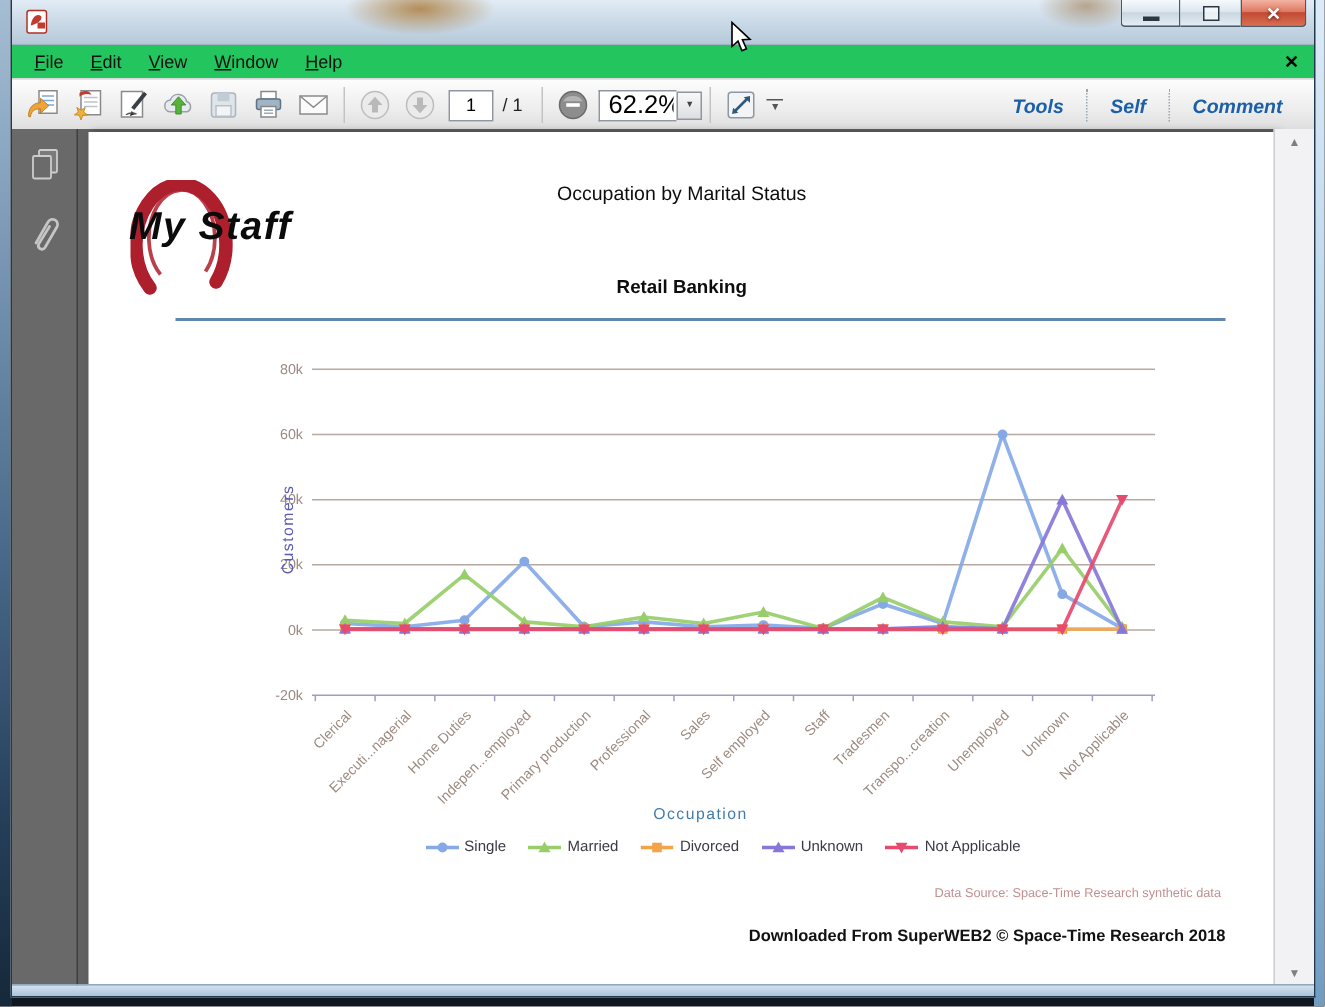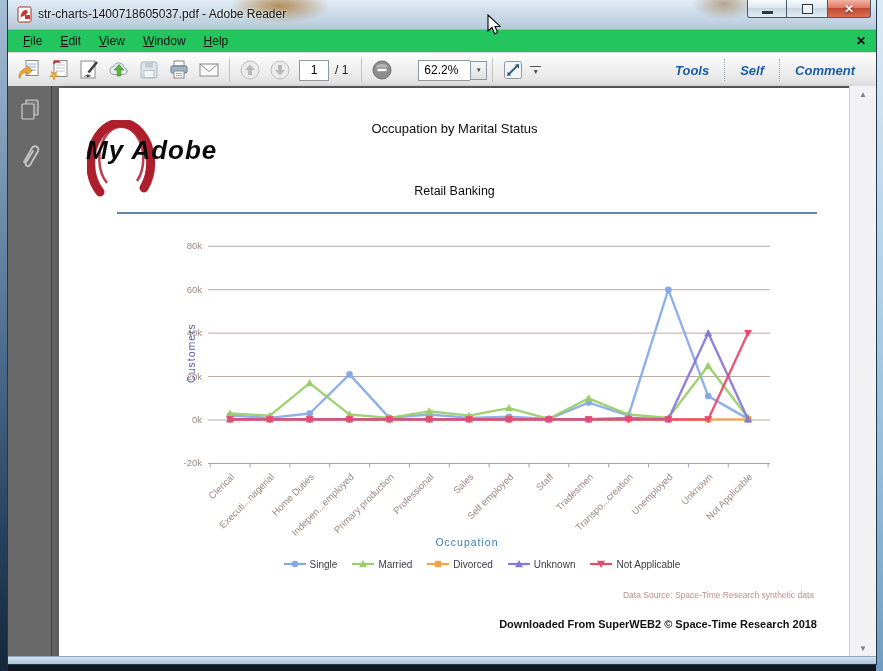--- a/index.html
+++ b/index.html
@@ -39,72 +39,71 @@
   .menu-close{margin-left:auto;padding:0 10px;font-weight:bold;font-size:12px;color:#000;}
   
   .toolbar{height:34px;background:linear-gradient(#fdfdfd,#ececec 62%,#dddddd);
     border-bottom:1px solid #a5a5a5;display:flex;align-items:center;padding:0 6px;}
   .tb-btn{width:30px;height:28px;display:flex;align-items:center;justify-content:center;border-radius:3px;}
   .tb-sep{width:1px;height:24px;background:#c3c3c3;margin:0 5px;}
   .page-input{width:24px;height:17px;border:1px solid #8f96a0;font-size:12px;text-align:center;
     font-family:"Liberation Sans",sans-serif;margin-left:4px;}
   .page-total{font-size:12px;margin:0 8px 0 6px;color:#222;}
   .zoom-combo{display:flex;align-items:center;margin-left:2px;}
-  .zoom-input{width:44px;height:17px;border:1px solid #8f96a0;border-right:none;font-size:12px;
-    padding-left:5px;font-family:"Liberation Sans",sans-serif;margin-left:19px;}
+  .zoom-input{width:44px;height:17px;border:1px solid #8f96a0;border-right:none;font-size:17px;
+    padding-left:5px;font-family:"Liberation Sans",sans-serif;}
   .zoom-caret{width:17px;height:19px;border:1px solid #8f96a0;box-sizing:border-box;
     background:linear-gradient(#f8f8f8,#dcdfe2);display:flex;align-items:center;justify-content:center;
     font-size:6px;color:#444;}
   .more-caret{font-size:7px;color:#555;border-top:1px solid #555;padding:1px 2px 0;margin-left:2px;}
   .tb-right{margin-left:auto;display:flex;align-items:center;height:100%;font-style:italic;}
   .tb-label{color:#1a5fa8;font-weight:bold;font-size:13px;padding:0 15px;}
   .dot-sep{height:22px;border-left:1px dotted #97a6b4;}
   
   .content{position:absolute;top:86px;left:0;width:868px;height:571px;display:flex;}
   .sidebar{width:44px;background:#696969;border-right:1px solid #3e3e3e;box-sizing:border-box;
     display:flex;flex-direction:column;align-items:center;padding-top:12px;gap:20px;}
   .doc-pane{flex:1;position:relative;background:#616161;}
   .page{position:absolute;left:7px;top:2px;width:791px;height:569px;background:#fff;
     box-shadow:3px 0 5px rgba(0,0,0,.35);}
   .scrollbar{position:absolute;right:0;top:0;width:27px;height:100%;background:#f2f1f4;
     border-left:1px solid #cfced3;box-sizing:border-box;}
   .scroll-arrow{position:absolute;left:0;width:100%;text-align:center;font-size:8px;color:#7d7d85;}
   .scroll-up{top:4px;}  .scroll-down{bottom:4px;}
   
   .pg-title{position:absolute;left:0;top:33px;width:100%;text-align:center;font-size:13px;color:#0d0d0d;}
-  .pg-subtitle{position:absolute;left:0;top:96px;width:100%;text-align:center;font-size:12.5px;color:#0d0d0d;}
+  .pg-subtitle{position:absolute;left:0;top:96px;width:100%;text-align:center;font-size:12.5px;color:#0d0d0d;font-weight:bold;}
   .logo{position:absolute;left:28px;top:32px;width:180px;height:95px;}
   .logo-text{position:absolute;left:27px;top:47px;font-size:26px;font-style:italic;font-weight:800;
     color:#0b0b0b;letter-spacing:1px;white-space:nowrap;}
   .divider{position:absolute;left:58px;top:124px;width:700px;height:0;border-top:2px solid #5f87ad;}
   .chart-svg{position:absolute;left:0;top:0;width:791px;height:569px;}
   .legend{position:absolute;left:0;top:471px;width:100%;display:flex;justify-content:center;
     align-items:center;gap:15px;padding-left:55px;box-sizing:border-box;}
-  .legend-item{display:flex;align-items:flex-start;gap:4px;font-size:10px;color:#3b3b45;}
+  .legend-item{display:flex;align-items:flex-end;gap:4px;font-size:10px;color:#3b3b45;}
   .src-note{position:absolute;right:36px;top:502px;font-size:8.5px;color:#c28f8f;}
   .dl-note{position:absolute;right:33px;top:530px;font-size:11px;font-weight:bold;color:#111;}
   .window-bottom{position:absolute;bottom:0;left:0;width:100%;height:7px;
     background:linear-gradient(#d3e2ef,#a9c4da);border-top:1px solid #8fa9bf;}
   .cursor{position:absolute;left:487px;top:14px;z-index:99;}
 </style>
 </head>
 <body>
 
 <div class="desktop-left"></div>
 <div class="desktop-right"></div>
 
 <div class="window">
 
   <div class="titlebar">
     <svg class="titlebar-icon" viewBox="0 0 17 17">
       <rect x="2" y="1" width="13" height="15" rx="1.5" fill="#fff" stroke="#b03026"></rect>
       <path d="M4.5,11 C5,7 7,4 9.5,4 C12,4 12.5,6.5 10,8.5 C8,10 6,10.8 4.5,11 Z" fill="#c23b2e"></path>
       <rect x="9" y="9" width="5" height="4" fill="#c23b2e"></rect>
     </svg>
-    <span class="titlebar-text">str-charts-1400718605037.pdf - Adobe Reader</span>
     <div class="win-buttons">
       <div class="win-btn min">
           <span class="glyph-min"></span>
         </div>
       <div class="win-btn res">
           <span class="glyph-res"></span>
         </div>
       <div class="win-btn close">
           <span>✕</span>
         </div>
@@ -243,21 +242,21 @@
 
     <div class="doc-pane">
       <div class="page">
         <div class="pg-title">Occupation by Marital Status</div>
         <div class="pg-subtitle">Retail Banking</div>
 
         <svg class="logo" viewBox="0 0 180 95">
           <path d="M13,72 A30,40 0 1 1 57,68" stroke="#AE1F2D" stroke-width="9" fill="none" stroke-linecap="round"></path>
           <path d="M20,63 A22,32 0 1 1 50,61" stroke="#AE1F2D" stroke-width="2.5" fill="none" opacity=".85"></path>
         </svg>
-        <div class="logo-text">My Adobe</div>
+        <div class="logo-text">My Staff</div>
 
         <div class="divider"></div>
 
         <svg class="chart-svg" viewBox="0 0 791 569">
             <line x1="149" y1="158.24" x2="711" y2="158.24" stroke="#b7a9a0" stroke-width="1"></line>
             <text x="143" y="161.24" text-anchor="end" font-size="9.5" fill="#9c8a80" font-family="&quot;Liberation Sans&quot;,sans-serif">80k</text>
             <line x1="149" y1="201.68" x2="711" y2="201.68" stroke="#b7a9a0" stroke-width="1"></line>
             <text x="143" y="204.68" text-anchor="end" font-size="9.5" fill="#9c8a80" font-family="&quot;Liberation Sans&quot;,sans-serif">60k</text>
             <line x1="149" y1="245.12" x2="711" y2="245.12" stroke="#b7a9a0" stroke-width="1"></line>
             <text x="143" y="248.12" text-anchor="end" font-size="9.5" fill="#9c8a80" font-family="&quot;Liberation Sans&quot;,sans-serif">40k</text>

